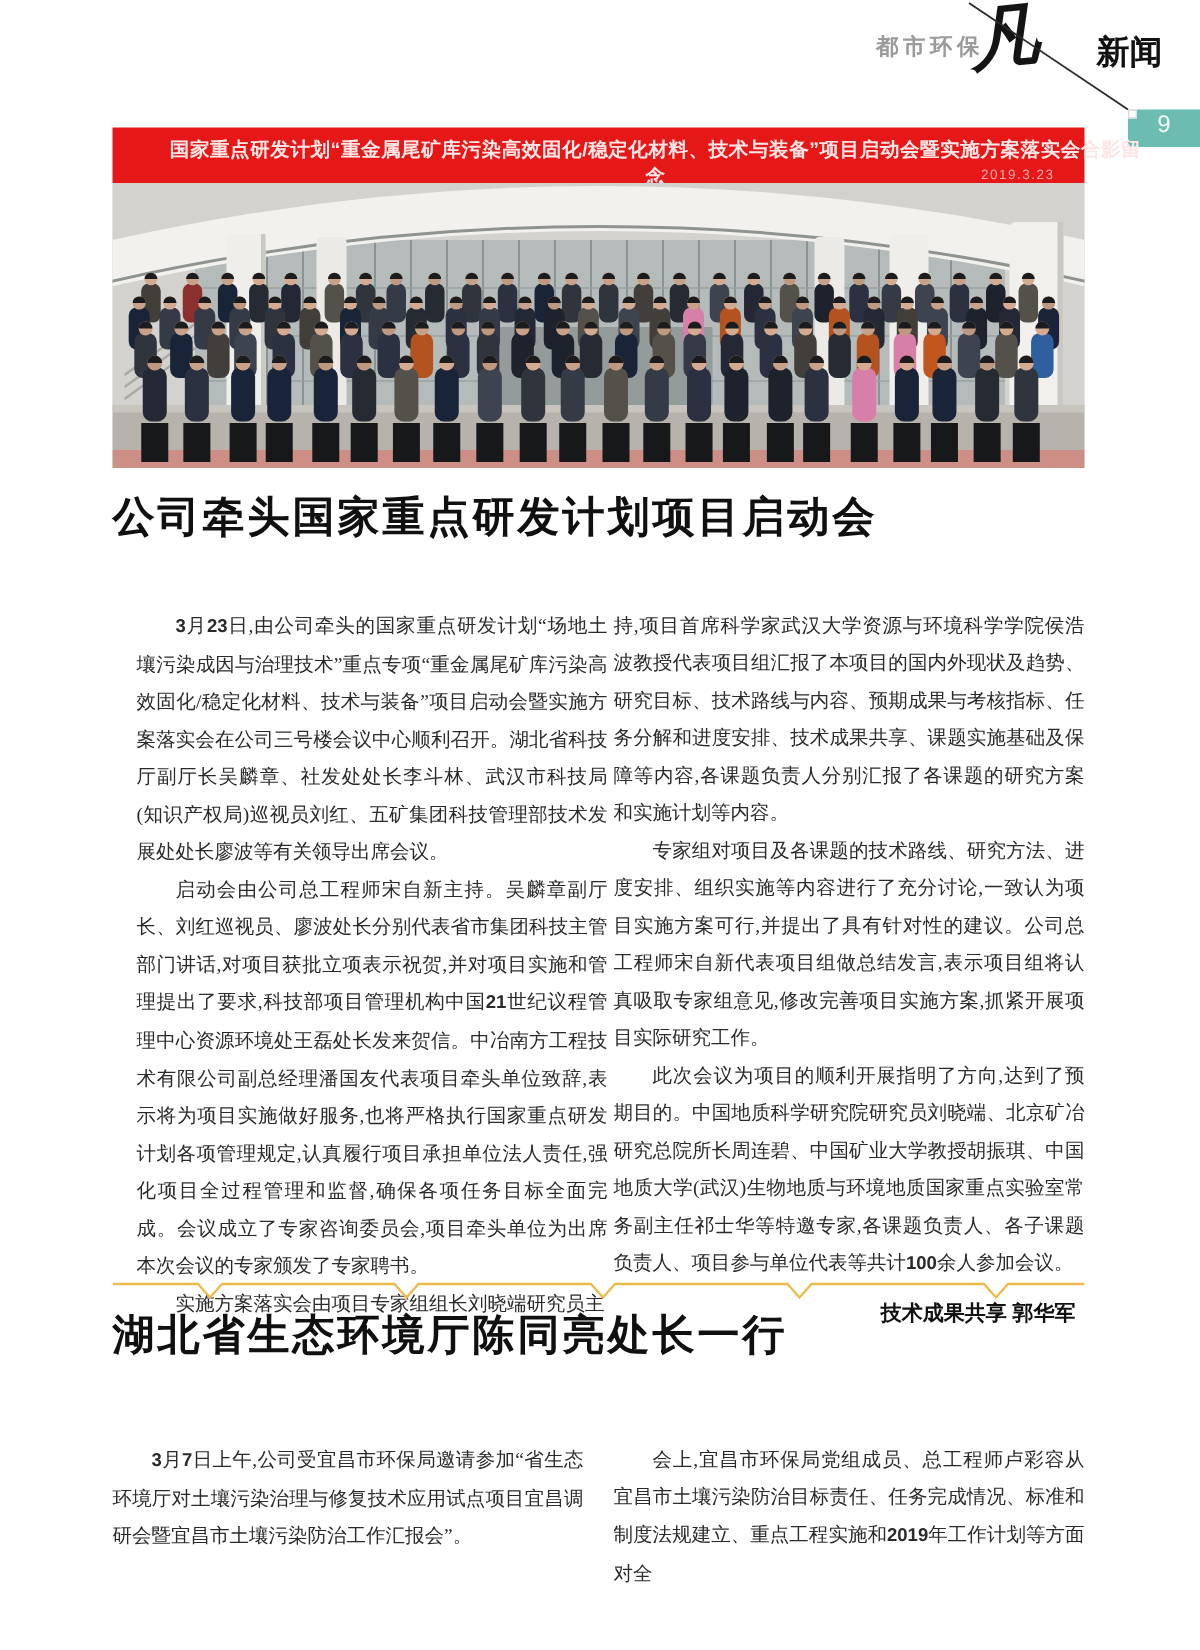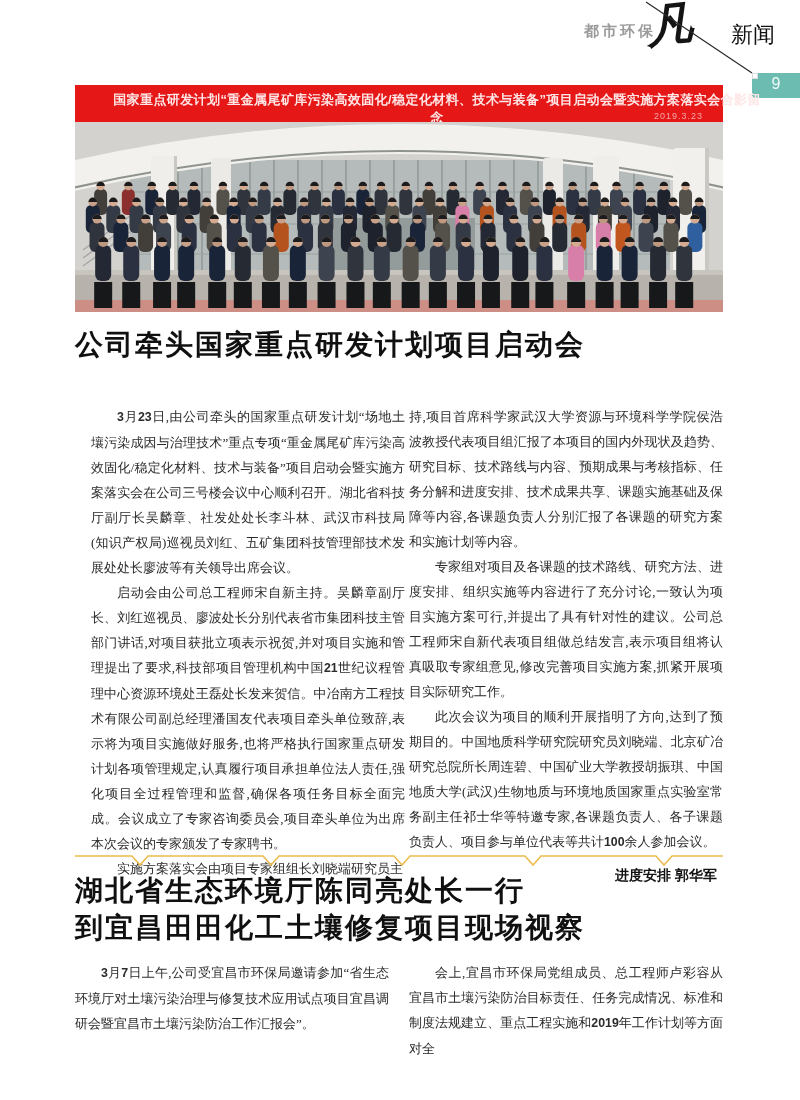--- a/index.html
+++ b/index.html
@@ -7,21 +7,21 @@
        font-family:"Liberation Serif","DejaVu Serif",serif;color:#222;}
   .page{position:absolute;inset:0;overflow:hidden;}
 
   
   .brand{position:absolute;left:584px;top:22px;font-size:15px;letter-spacing:3px;
          color:#9b9b9b;font-weight:bold;}
   .brand-mark{position:absolute;left:646px;top:2px;font-size:46px;line-height:1;
          font-family:"DejaVu Serif",serif;font-style:italic;font-weight:bold;color:#141414;
          transform:rotate(-6deg);}
   .hdr-svg{position:absolute;left:580px;top:0;width:220px;height:100px;}
-  .section-label{position:absolute;left:731px;top:20px;font-size:22px;font-weight:normal;
+  .section-label{position:absolute;left:731px;top:20px;font-size:22px;font-weight:bold;
          font-family:"Liberation Sans","DejaVu Sans",sans-serif;color:#111;}
   .page-num-box{position:absolute;left:752px;top:73px;width:48px;height:25px;
          background:var(--teal);}
   .page-num-box .notch{position:absolute;left:0px;top:0px;width:6px;height:6px;
          background:#ffffff;border:1px solid #dcdcdc;box-sizing:border-box;}
   .page-num{position:absolute;left:0;top:2px;width:100%;text-align:center;color:#f2fbf9;
          font-size:16px;font-family:"Liberation Sans","DejaVu Sans",sans-serif;}
 
   
   .banner{position:absolute;left:75px;top:85px;width:648px;height:37px;background:var(--red);}
@@ -473,30 +473,29 @@
 
   <div class="col col-l1">
     <p><b class="num">3</b>月<b class="num">23</b>日,由公司牵头的国家重点研发计划“场地土壤污染成因与治理技术”重点专项“重金属尾矿库污染高效固化/稳定化材料、技术与装备”项目启动会暨实施方案落实会在公司三号楼会议中心顺利召开。湖北省科技厅副厅长吴麟章、社发处处长李斗林、武汉市科技局(知识产权局)巡视员刘红、五矿集团科技管理部技术发展处处长廖波等有关领导出席会议。</p>
     <p>启动会由公司总工程师宋自新主持。吴麟章副厅长、刘红巡视员、廖波处长分别代表省市集团科技主管部门讲话,对项目获批立项表示祝贺,并对项目实施和管理提出了要求,科技部项目管理机构中国<b class="num">21</b>世纪议程管理中心资源环境处王磊处长发来贺信。中冶南方工程技术有限公司副总经理潘国友代表项目牵头单位致辞,表示将为项目实施做好服务,也将严格执行国家重点研发计划各项管理规定,认真履行项目承担单位法人责任,强化项目全过程管理和监督,确保各项任务目标全面完成。会议成立了专家咨询委员会,项目牵头单位为出席本次会议的专家颁发了专家聘书。</p>
     <p>实施方案落实会由项目专家组组长刘晓端研究员主</p>
   </div>
   <div class="col col-r1">
     <p class="noindent">持,项目首席科学家武汉大学资源与环境科学学院侯浩波教授代表项目组汇报了本项目的国内外现状及趋势、研究目标、技术路线与内容、预期成果与考核指标、任务分解和进度安排、技术成果共享、课题实施基础及保障等内容,各课题负责人分别汇报了各课题的研究方案和实施计划等内容。</p>
     <p>专家组对项目及各课题的技术路线、研究方法、进度安排、组织实施等内容进行了充分讨论,一致认为项目实施方案可行,并提出了具有针对性的建议。公司总工程师宋自新代表项目组做总结发言,表示项目组将认真吸取专家组意见,修改完善项目实施方案,抓紧开展项目实际研究工作。</p>
     <p>此次会议为项目的顺利开展指明了方向,达到了预期目的。中国地质科学研究院研究员刘晓端、北京矿冶研究总院所长周连碧、中国矿业大学教授胡振琪、中国地质大学(武汉)生物地质与环境地质国家重点实验室常务副主任祁士华等特邀专家,各课题负责人、各子课题负责人、项目参与单位代表等共计<b class="num">100</b>余人参加会议。</p>
-    <div class="byline">进度安排 郭华军</div>
+    <div class="byline">技术成果共享 郭华军</div>
   </div>
 
   <svg class="divider" viewBox="0 0 648 15">
     <path d="M0,3 H57 L65,12 L73,3 H188 L196,12 L204,3 H319 L327,12 L335,3 H450 L458,12 L466,3 H581 L589,12 L597,3 H648" fill="none" stroke="#ecbc4e" stroke-width="1.6" stroke-linejoin="miter" id="divider-path"></path>
   </svg>
 
   <div class="art-title t2">
     <div>湖北省生态环境厅陈同亮处长一行</div>
-    <div>到宜昌田田化工土壤修复项目现场视察</div>
   </div>
 
   <div class="col col-l2">
     <p><b class="num">3</b>月<b class="num">7</b>日上午,公司受宜昌市环保局邀请参加“省生态环境厅对土壤污染治理与修复技术应用试点项目宜昌调研会暨宜昌市土壤污染防治工作汇报会”。</p>
   </div>
   <div class="col col-r2">
     <p>会上,宜昌市环保局党组成员、总工程师卢彩容从宜昌市土壤污染防治目标责任、任务完成情况、标准和制度法规建立、重点工程实施和<b class="num">2019</b>年工作计划等方面对全</p>
   </div>
 
 </div>

